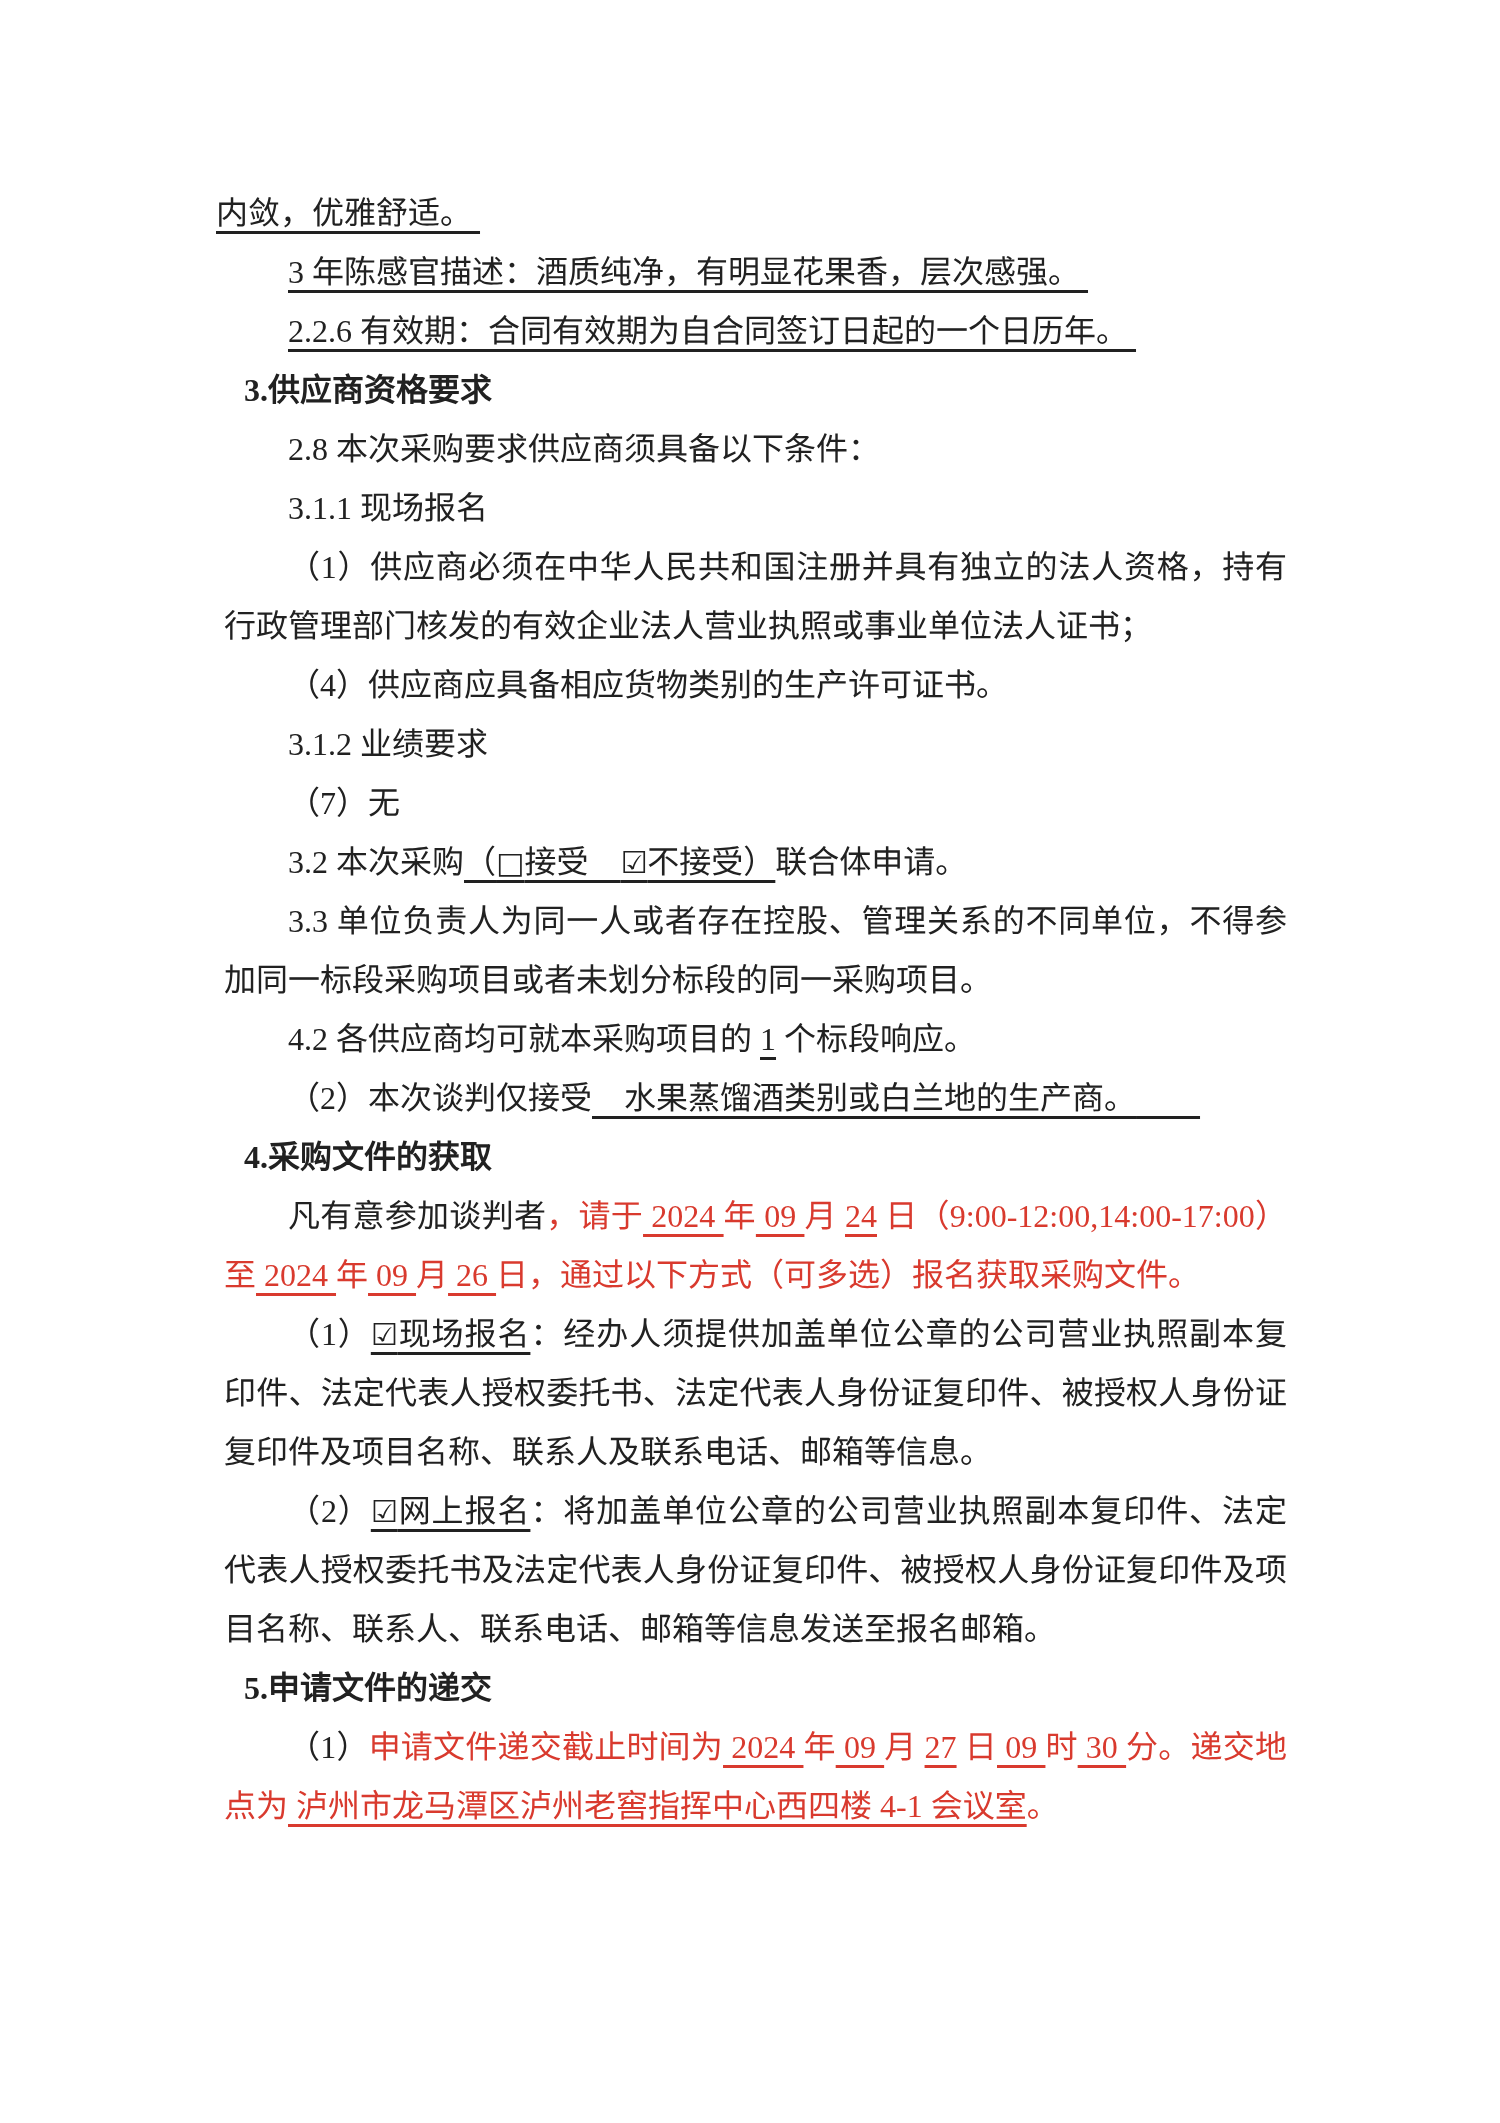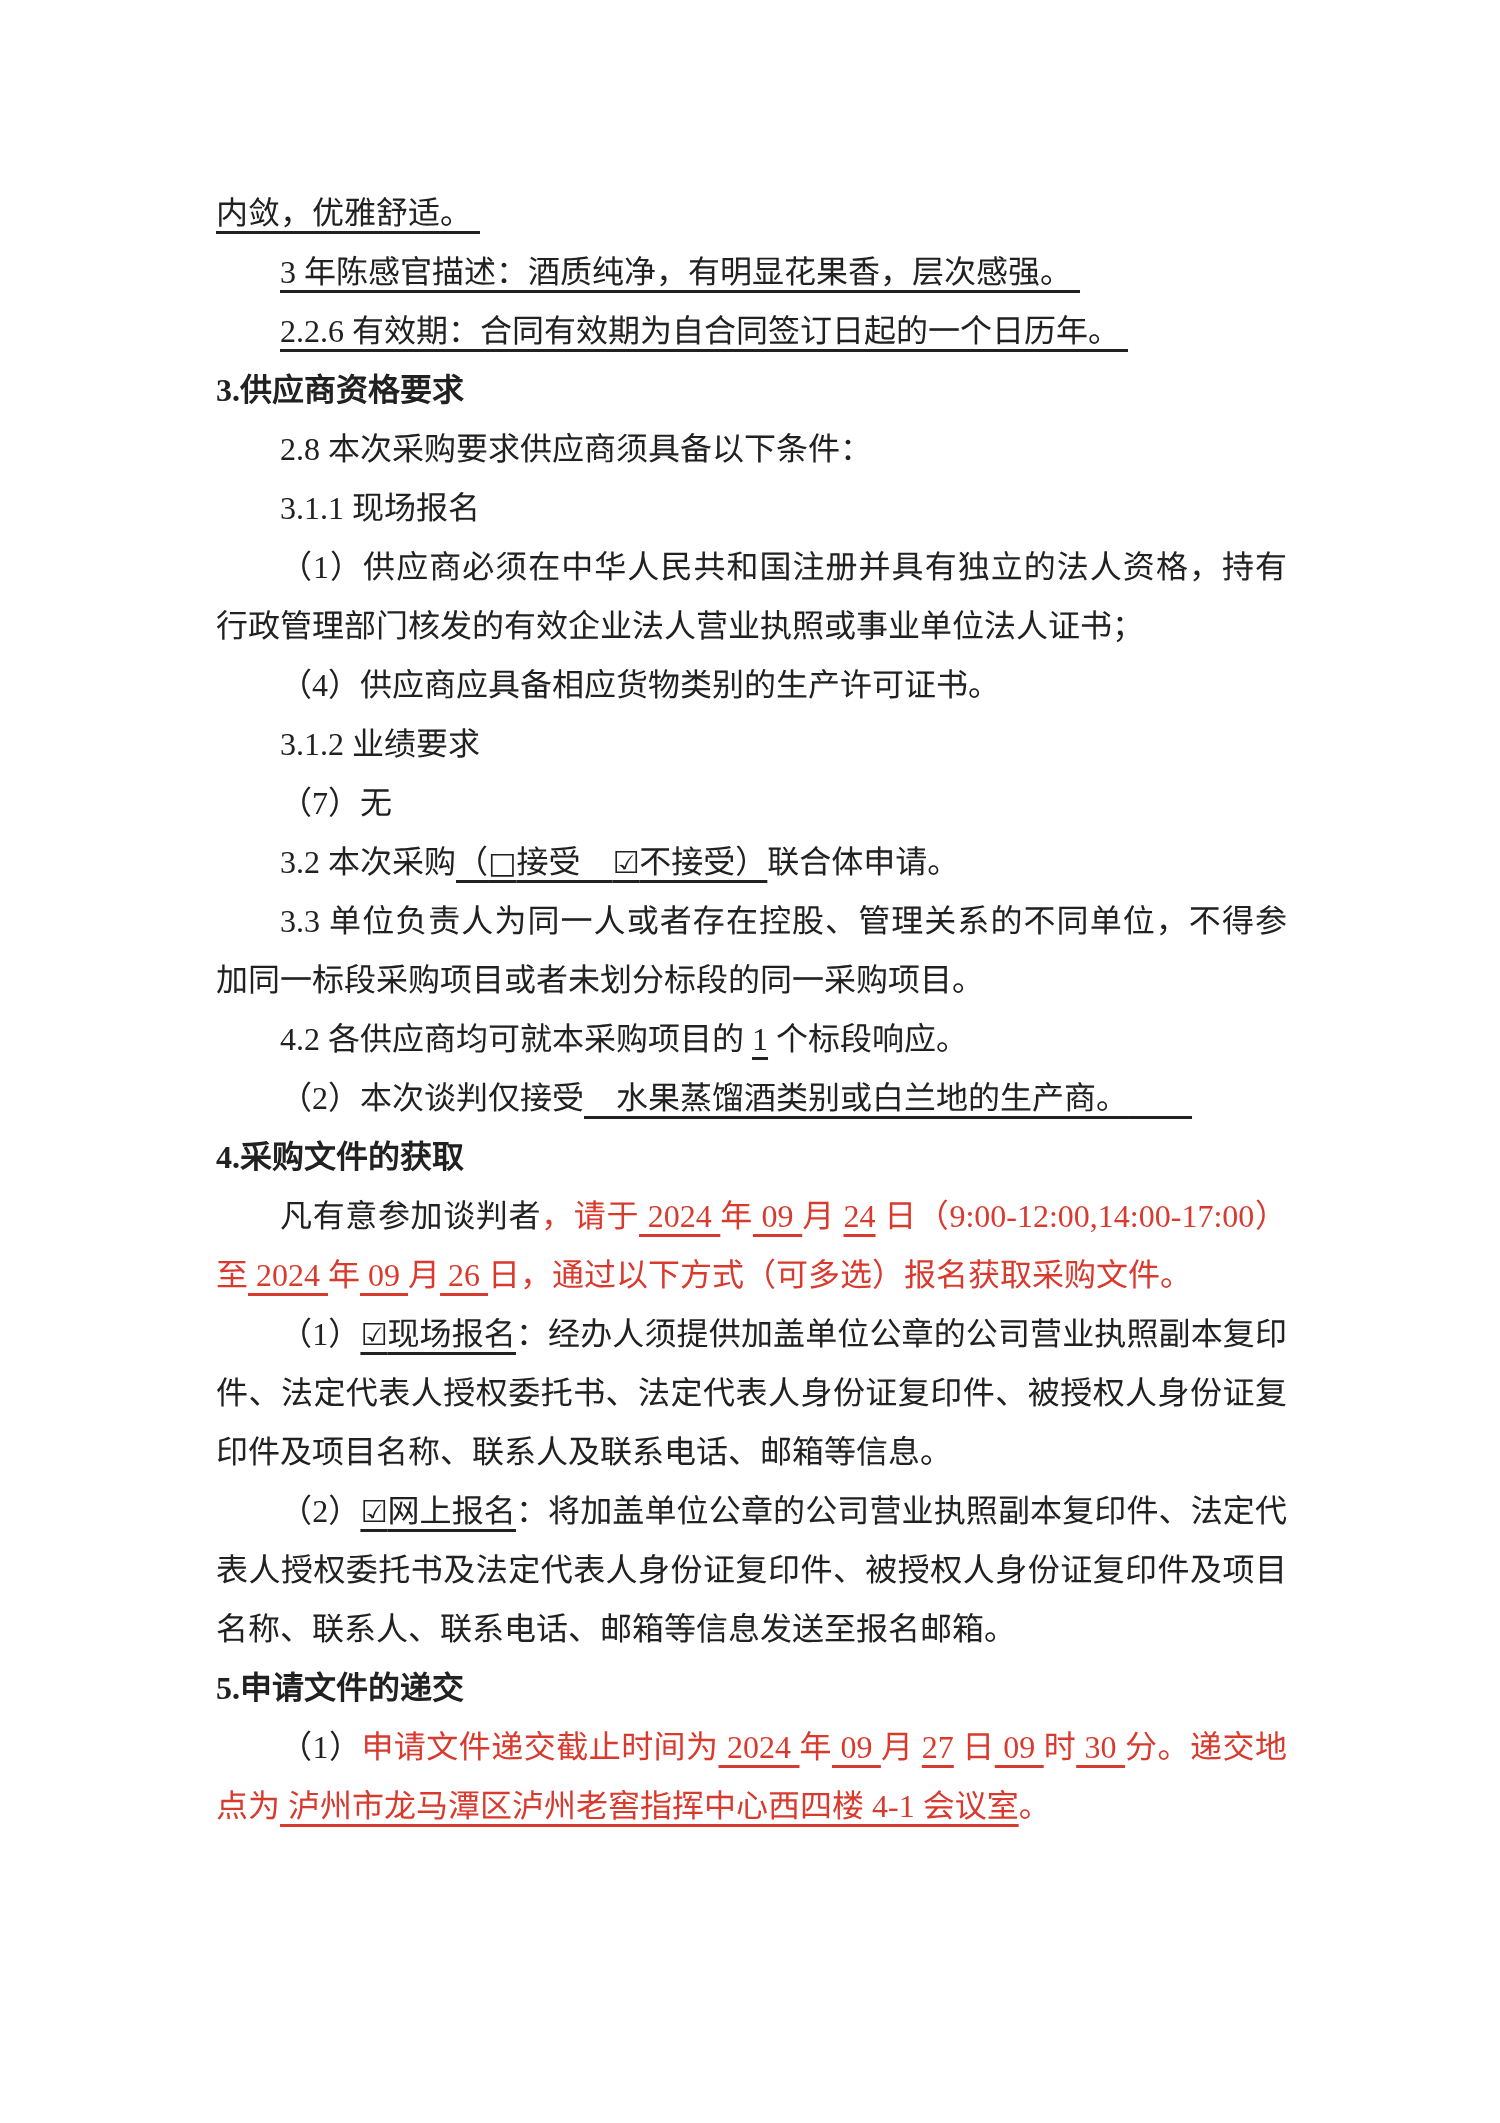--- a/index.html
+++ b/index.html
@@ -20,22 +20,22 @@
     font-family:"Liberation Serif","DejaVu Serif",serif;
     font-size:32px;
     line-height:59px;
     color:var(--text);
     border-radius:26px;
   }
   .para{
     margin:0;
     text-align:justify;
   }
-  .indent{text-indent:2em;}
-  .hd{font-weight:bold;}
+  .indent{text-indent:2em;margin-left:8px;}
+  .hd{font-weight:bold;margin-left:28px;}
   .u{
     text-decoration:underline;
     text-decoration-thickness:2.5px;
     text-underline-offset:7px;
   }
   .red{color:var(--red);}
   .cb{font-family:"DejaVu Sans","Liberation Sans",sans-serif;font-size:30px;}
 </style>
 </head>
 <body>

